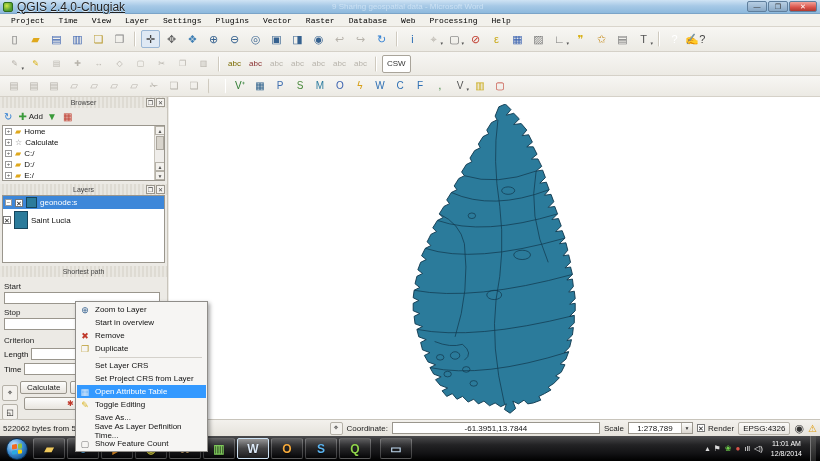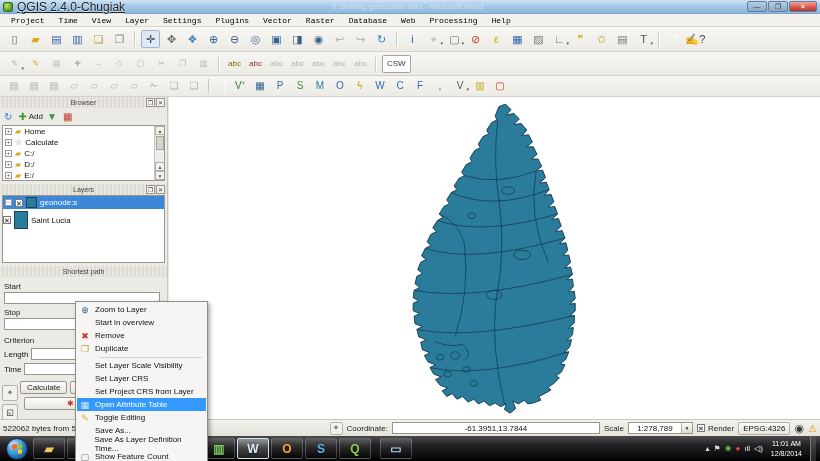--- a/index.html
+++ b/index.html
@@ -760,24 +760,20 @@
         <div class="mi">
           <span class="ico" style="color: rgb(185, 154, 46);">❐</span>
           <span>Duplicate</span>
         </div>
 
         <div class="mi sep">
           <span class="ico"></span>
           <span></span>
         </div>
 
-        <div class="mi">
-          <span class="ico"></span>
-          <span>Set Layer Scale Visibility</span>
-        </div>
 
         <div class="mi">
           <span class="ico"></span>
           <span>Set Layer CRS</span>
         </div>
 
         <div class="mi">
           <span class="ico"></span>
           <span>Set Project CRS from Layer</span>
         </div>

